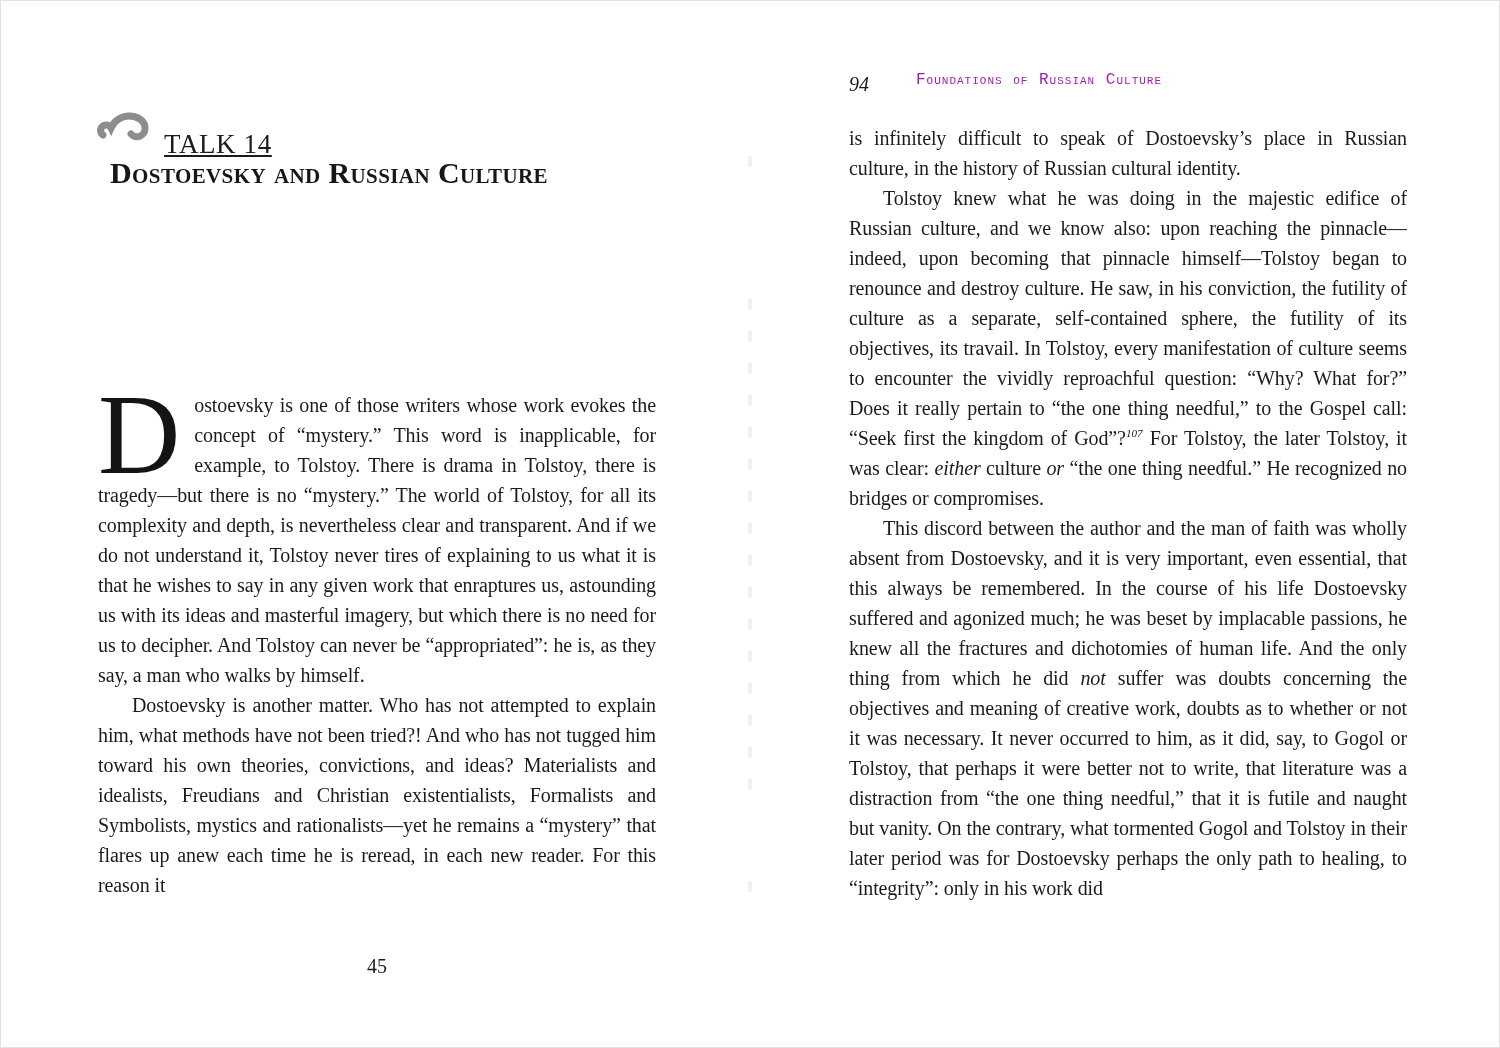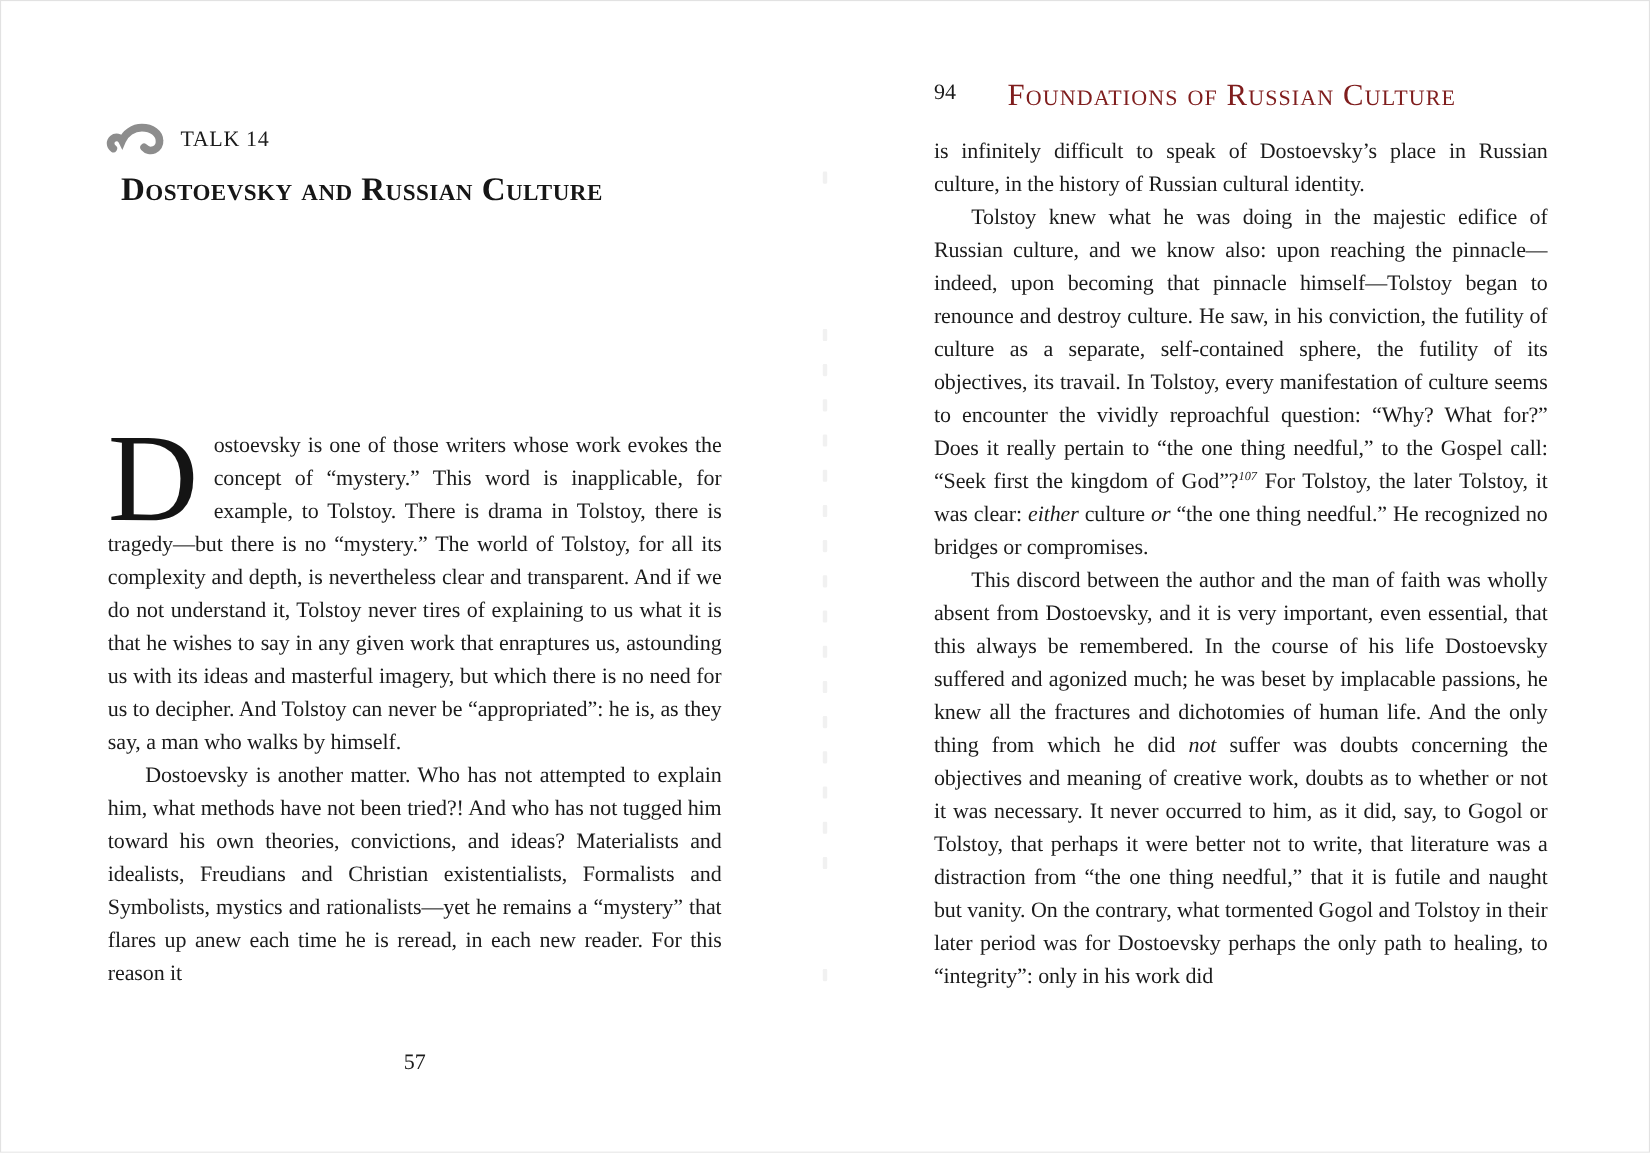--- a/index.html
+++ b/index.html
@@ -9,22 +9,22 @@
     box-sizing:border-box;
     border:1px solid #e2e2e2;
     background:#ffffff;
     font-family:"Liberation Serif", serif;
     color:#1b1b1b;
     overflow:hidden;
   }
   
   .ornament{position:absolute;left:95px;top:104px;width:60px;height:40px;}
   .talk-label{
-    position:absolute;left:163px;top:115px;
-    font-size:20px;letter-spacing:0.6px;color:#1c1c1c;
+    position:absolute;left:163px;top:128px;
+    font-size:27px;letter-spacing:0.6px;color:#1c1c1c;text-decoration:underline;
   }
   .chapter-title{
     position:absolute;left:97px;top:143px;
     font-size:30px;font-weight:700;
     font-variant-caps:small-caps;font-variant:small-caps;
     letter-spacing:0.4px;color:#161616;
   }
   .textcol{
     position:absolute;width:558px;overflow:hidden;
     text-align:justify;
@@ -43,27 +43,27 @@
     color:#141414;
   }
   sup.fnref{font-size:0.56em;line-height:0;vertical-align:super;letter-spacing:0;font-style:italic;}
   .folio-left{
     position:absolute;left:97px;top:954px;width:558px;
     text-align:center;font-size:20px;color:#1b1b1b;
   }
   
   .folio-right{
     position:absolute;left:848px;top:72px;
-    font-size:20px;color:#1b1b1b;
+    font-size:20px;color:#1b1b1b;font-style:italic;
   }
   .running-title{
     position:absolute;left:915px;top:70px;
-    font-size:28px;
+    font-size:16px;
     font-variant-caps:small-caps;font-variant:small-caps;
-    letter-spacing:1px;color:#7f1d1d;
+    letter-spacing:1px;color:#a21caf;font-family:Liberation Mono, monospace;
   }
   
   .gutter-mark{
     position:absolute;left:747px;width:4px;height:11px;
     background:#f1f1f1;border-radius:1px;
   }
 </style>
 </head>
 <body>
 
@@ -75,21 +75,21 @@
 
   <div class="talk-label">TALK 14</div>
 
   <h1 class="chapter-title" style="margin:12px;">Dostoevsky and Russian Culture</h1>
 
   <div id="left-text" class="textcol">
       <p class="para"><span class="dropcap">D</span><span>ostoevsky is one of those writers whose work evokes the concept of “mystery.” This word is inapplicable, for example, to Tolstoy. There is drama in Tolstoy, there is tragedy—but there is no “mystery.” The world of Tolstoy, for all its complexity and depth, is nevertheless clear and transparent. And if we do not understand it, Tolstoy never tires of explaining to us what it is that he wishes to say in any given work that enraptures us, astounding us with its ideas and masterful imagery, but which there is no need for us to decipher. And Tolstoy can never be “appropriated”: he is, as they say, a man who walks by himself.</span></p>
       <p class="para indent"><span>Dostoevsky is another matter. Who has not attempted to explain him, what methods have not been tried?! And who has not tugged him toward his own theories, convictions, and ideas? Materialists and idealists, Freudians and Christian existentialists, Formalists and Symbolists, mystics and rationalists—yet he remains a “mystery” that flares up anew each time he is reread, in each new reader. For this reason it</span></p>
     </div>
 
-  <div class="folio-left">57</div>
+  <div class="folio-left">45</div>
 
   <div class="folio-right">94</div>
 
   <div class="running-title">Foundations of Russian Culture</div>
 
   <div id="right-text" class="textcol">
       <p class="para"><span>is infinitely difficult to speak of Dostoevsky’s place in Russian culture, in the history of Russian cultural identity.</span></p>
       <p class="para indent"><span>Tolstoy knew what he was doing in the majestic edifice of Russian culture, and we know also: upon reaching the pinnacle—indeed, upon becoming that pinnacle himself—Tolstoy began to renounce and destroy culture. He saw, in his conviction, the futility of culture as a separate, self-contained sphere, the futility of its objectives, its travail. In Tolstoy, every manifestation of culture seems to encounter the vividly reproachful question: “Why? What for?” Does it really pertain to “the one thing needful,” to the Gospel call: “Seek first the kingdom of God”?</span><sup class="fnref">107</sup><span> For Tolstoy, the later Tolstoy, it was clear: </span><i>either</i><span> culture </span><i>or</i><span> “the one thing needful.” He recognized no bridges or compromises.</span></p>
       <p class="para indent"><span>This discord between the author and the man of faith was wholly absent from Dostoevsky, and it is very important, even essential, that this always be remembered. In the course of his life Dostoevsky suffered and agonized much; he was beset by implacable passions, he knew all the fractures and dichotomies of human life. And the only thing from which he did </span><i>not</i><span> suffer was doubts concerning the objectives and meaning of creative work, doubts as to whether or not it was necessary. It never occurred to him, as it did, say, to Gogol or Tolstoy, that perhaps it were better not to write, that literature was a distraction from “the one thing needful,” that it is futile and naught but vanity. On the contrary, what tormented Gogol and Tolstoy in their later period was for Dostoevsky perhaps the only path to healing, to “integrity”: only in his work did</span></p>
     </div>

